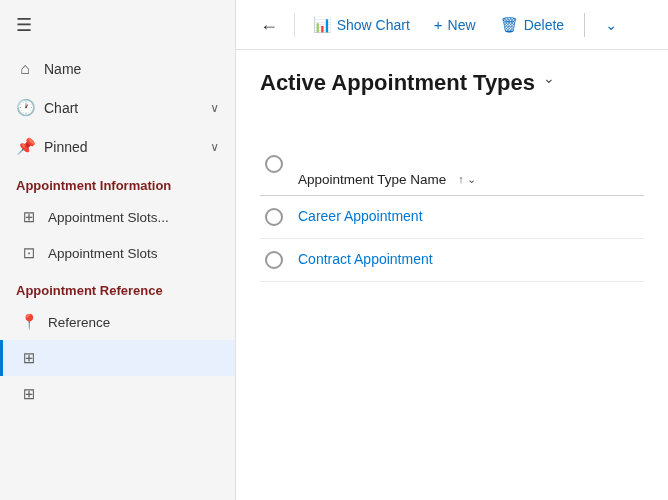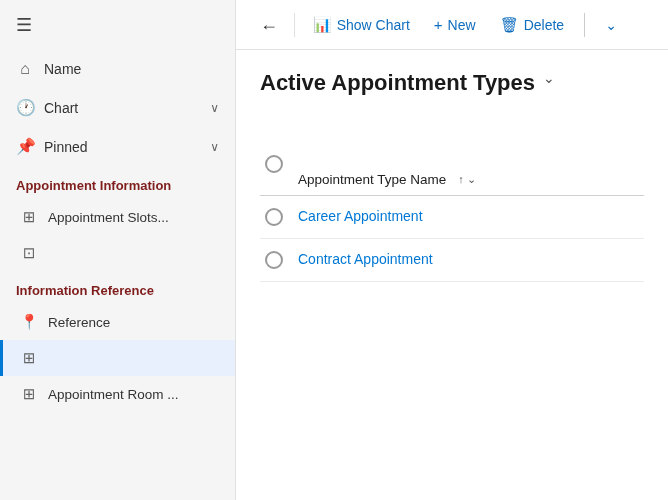--- a/index.html
+++ b/index.html
@@ -254,33 +254,33 @@
       <span class="chevron">∨</span>
     </div>
 
     <div class="section-label">Appointment Information</div>
     <div class="nav-sub-item">
       <span class="icon">⊞</span>
       <span>Appointment Slots...</span>
     </div>
     <div class="nav-sub-item">
       <span class="icon">⊡</span>
-    </div>
-
-    <div class="section-label">Information Reference</div>
+      <span>Appointment Slots</span>
+    </div>
+
+    <div class="section-label">Appointment Reference</div>
     <div class="nav-sub-item">
       <span class="icon">📍</span>
       <span>Reference</span>
     </div>
     <div class="nav-sub-item active">
       <span class="icon">⊞</span>
     </div>
     <div class="nav-sub-item">
       <span class="icon">⊞</span>
-      <span>Appointment Room ...</span>
     </div>
   </div>
 </div>
 
 <div class="main">
 
   <div class="toolbar">
     <button class="back-btn">←</button>
     <div style="width:1px; height:24px; background:#e0e0e0; margin:0 4px;"></div>
     <button class="toolbar-btn">

